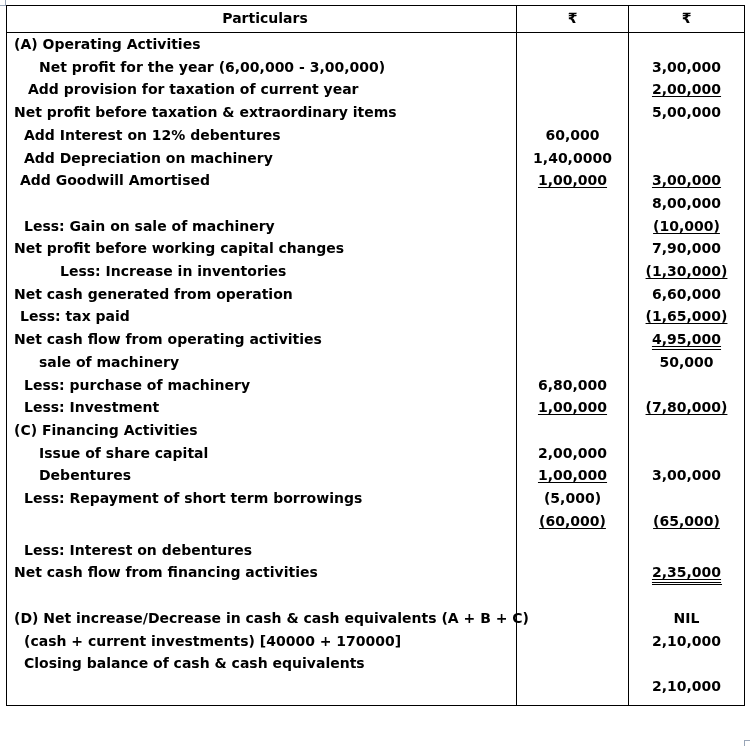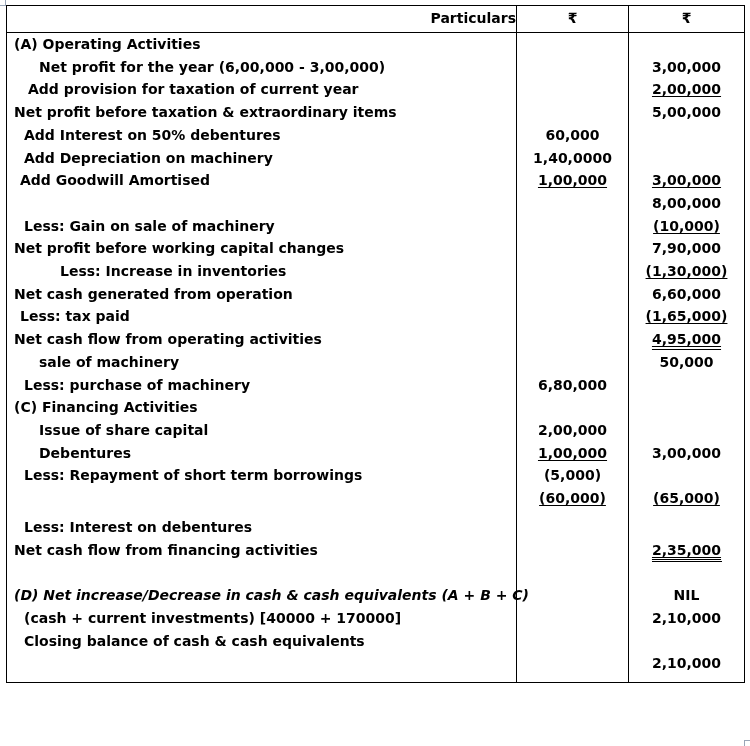--- a/index.html
+++ b/index.html
@@ -12,21 +12,21 @@
   table { position: absolute; left: 6px; top: 5px; border-collapse: collapse;
           width: 738px; table-layout: fixed; }
   td, th { border-left: 1.5px solid #000; border-right: 1.5px solid #000;
            padding: 0; vertical-align: top; font-weight: bold; font-size: 14px;
            line-height: 22.7px; white-space: nowrap; }
   col.c1 { width: 510px; }
   col.c2 { width: 112px; }
   col.c3 { width: 116px; }
   thead th { border-top: 1.5px solid #000; border-bottom: 1.5px solid #000;
              height: 26px; line-height: 24px; font-weight: bold; }
-  thead th.p { text-align: right; padding-left: 7px; }
+  thead th.p { text-align: center; padding-left: 7px; }
   thead th.r { text-align: center; }
   tbody tr:last-child td { border-bottom: 1.5px solid #000; }
   td.part { padding-left: 7px; }
   td.amt { text-align: center; }
   .i0 { padding-left: 0; }
   .i1 { padding-left: 6px; }
   .i2 { padding-left: 10px; }
   .i3 { padding-left: 14px; }
   .i4 { padding-left: 25px; }
   .u { text-decoration: underline; text-underline-offset: 2px; }
@@ -67,21 +67,21 @@
         <td class="part"><span class="i3" style="display: inline-block;">Add provision for taxation of current year</span></td>
         <td class="amt"><span></span></td>
         <td class="amt"><span class="u">2,00,000</span></td>
       </tr>
       <tr>
         <td class="part"><span class="i0" style="display: inline-block;">Net profit before taxation &amp; extraordinary items</span></td>
         <td class="amt"><span></span></td>
         <td class="amt"><span>5,00,000</span></td>
       </tr>
       <tr>
-        <td class="part"><span class="i2" style="display: inline-block;">Add Interest on 50% debentures</span></td>
+        <td class="part"><span class="i2" style="display: inline-block;">Add Interest on 12% debentures</span></td>
         <td class="amt"><span>60,000</span></td>
         <td class="amt"><span></span></td>
       </tr>
       <tr>
         <td class="part"><span class="i2" style="display: inline-block;">Add Depreciation on machinery</span></td>
         <td class="amt"><span>1,40,0000</span></td>
         <td class="amt"><span></span></td>
       </tr>
       <tr>
         <td class="part"><span class="i1" style="display: inline-block;">Add Goodwill Amortised</span></td>
@@ -127,20 +127,25 @@
         <td class="part"><span class="i4" style="display: inline-block;">sale of machinery</span></td>
         <td class="amt"><span></span></td>
         <td class="amt"><span>50,000</span></td>
       </tr>
       <tr>
         <td class="part"><span class="i2" style="display: inline-block;">Less: purchase of machinery</span></td>
         <td class="amt"><span>6,80,000</span></td>
         <td class="amt"><span></span></td>
       </tr>
       <tr>
+        <td class="part"><span class="i2" style="display: inline-block;">Less: Investment</span></td>
+        <td class="amt"><span class="u">1,00,000</span></td>
+        <td class="amt"><span class="u">(7,80,000)</span></td>
+      </tr>
+      <tr>
         <td class="part"><span class="i0" style="display: inline-block;">(C) Financing Activities</span></td>
         <td class="amt"><span></span></td>
         <td class="amt"><span></span></td>
       </tr>
       <tr>
         <td class="part"><span class="i4" style="display: inline-block;">Issue of share capital</span></td>
         <td class="amt"><span>2,00,000</span></td>
         <td class="amt"><span></span></td>
       </tr>
       <tr>
@@ -162,21 +167,21 @@
         <td class="part"><span class="i0" style="display: inline-block;">Net cash flow from financing activities</span></td>
         <td class="amt"><span></span></td>
         <td class="amt"><span class="uu">2,35,000</span></td>
       </tr>
       <tr>
         <td class="part"><span class="i0" style="display: inline-block;"></span></td>
         <td class="amt"><span></span></td>
         <td class="amt"><span class="ol"></span></td>
       </tr>
       <tr>
-        <td class="part"><span class="i0" style="display: inline-block; font-style: italic;">(D) Net increase/Decrease in cash &amp; cash equivalents (A + B + C)</span></td>
+        <td class="part"><span class="i0" style="display: inline-block;">(D) Net increase/Decrease in cash &amp; cash equivalents (A + B + C)</span></td>
         <td class="amt"><span></span></td>
         <td class="amt"><span>NIL</span></td>
       </tr>
       <tr>
         <td class="part"><span class="i2" style="display: inline-block;">(cash + current investments) [40000 + 170000]</span></td>
         <td class="amt"><span></span></td>
         <td class="amt"><span>2,10,000</span></td>
       </tr>
       <tr>
         <td class="part"><span class="i2" style="display: inline-block;">Closing balance of cash &amp; cash equivalents</span></td>

